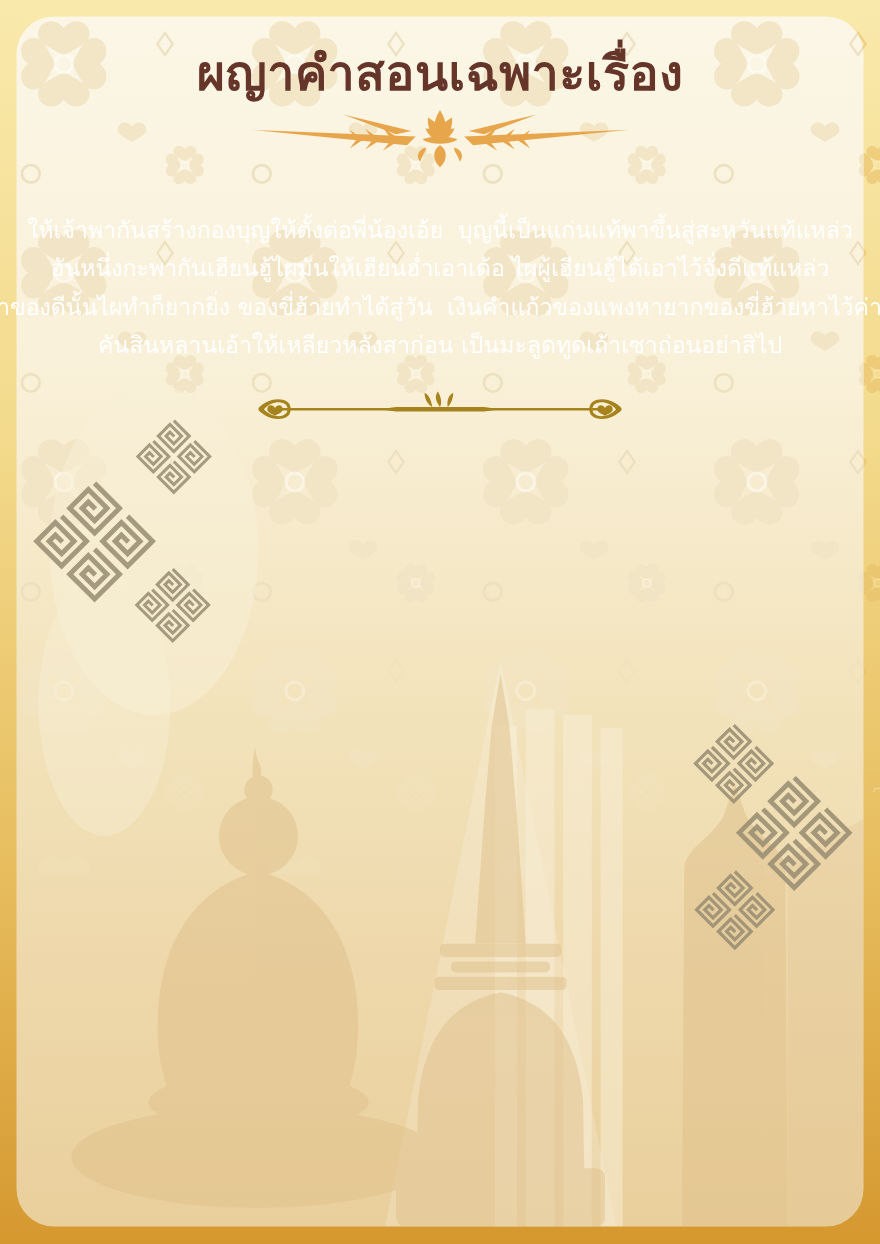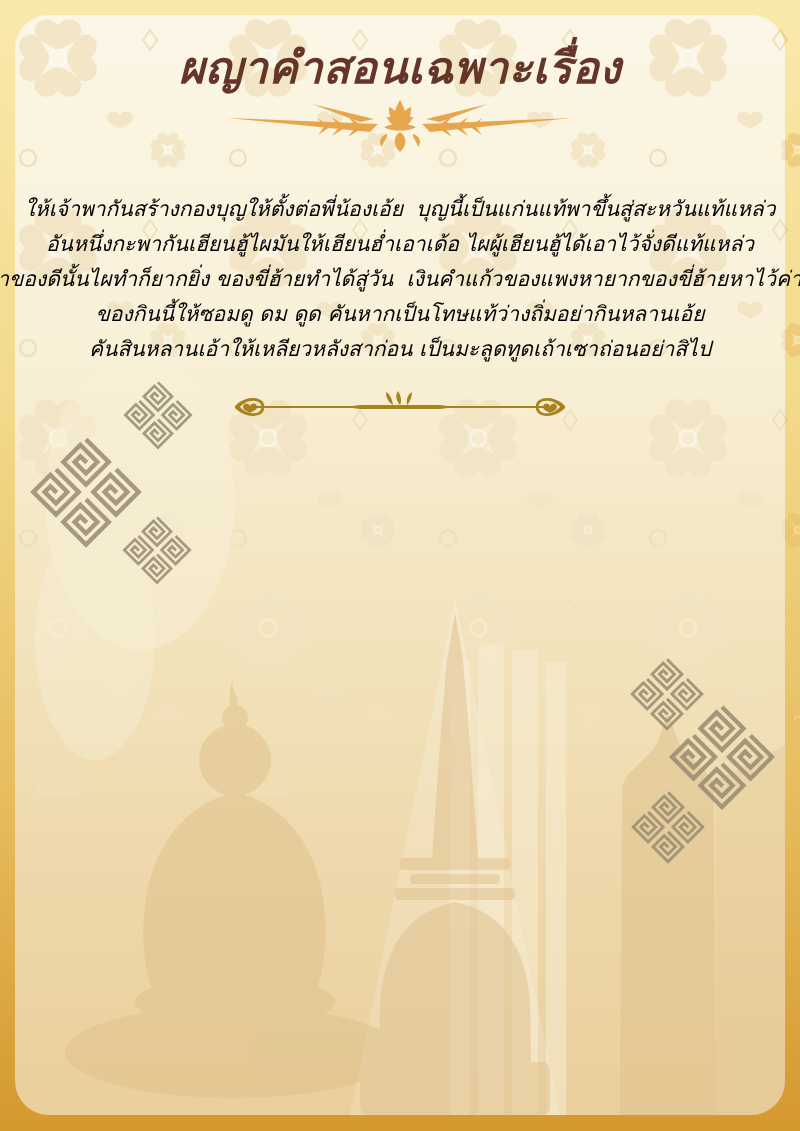--- a/index.html
+++ b/index.html
@@ -1,35 +1,34 @@
 <!DOCTYPE html>
 <html><head>
 <meta charset="utf-8">
 <style>
   html,body{margin:0;padding:0;background:#6e6e6e;}
   .page{
     position:relative;width:800px;height:1131px;overflow:hidden;
     font-family:"DejaVu Sans","Liberation Sans",sans-serif;
-    font-style:italic;
   }
   .bg-art{position:absolute;inset:0;display:block;}
   .content{
     position:absolute;left:15px;top:15px;width:770px;height:1100px;
     display:flex;flex-direction:column;align-items:center;
   }
   .title{
     margin:24px 0 0 0;
     font-size:44px;line-height:1.3;font-weight:800;
     color:#66352a;letter-spacing:.5px;text-align:center;
     font-family:"DejaVu Serif","Liberation Serif",serif;
   }
   .ornament{margin-top:0;flex:0 0 auto;}
   .poem{margin-top:38px;display:flex;flex-direction:column;align-items:center;}
   .poem-line{
-    font-size:21px;line-height:35px;color:#000000;font-weight:500;
+    font-size:21px;line-height:35px;color:#ffffff;font-weight:500;
     white-space:pre;text-align:center;
   }
   .divider{margin-top:20px;flex:0 0 auto;}
 </style>
 </head>
 <body>
 
 <div class="page">
 
   <svg class="bg-art" width="800" height="1131" viewBox="0 0 800 1131" aria-hidden="true">
@@ -177,21 +176,20 @@
         <path d="M0,6 C7,10 7,20 0,26 C-7,20 -7,10 0,6 Z"></path>
         <path d="M-13,8 C-20,10 -22,16 -18,21 C-16,14 -12,11 -13,8 Z"></path>
         <path d="M13,8 C20,10 22,16 18,21 C16,14 12,11 13,8 Z"></path>
       </g>
     </svg>
 
     <div class="poem">
       <div class="poem-line">ให้เจ้าพากันสร้างกองบุญให้ตั้งต่อพี่น้องเอ้ย  บุญนี้เป็นแก่นแท้พาขึ้นสู่สะหวันแท้แหล่ว</div>
       <div class="poem-line">อันหนึ่งกะพากันเฮียนฮู้ไผมันให้เฮียนฮ่ำเอาเด้อ ไผผู้เฮียนฮู้ได้เอาไว้จั่งดีแท้แหล่ว</div>
       <div class="poem-line">อันว่าของดีนั้นไผทำก็ยากยิ่ง ของขี่ฮ้ายทำได้สู่วัน  เงินคำแก้วของแพงหายากของขี่ฮ้ายหาไว้ค่าบ่อมี</div>
-      <div class="poem-line">ของกินนี้ให้ซอมดู ดม ดูด คันหากเป็นโทษแท้ว่างถิ่มอย่ากินหลานเอ้ย</div>
       <div class="poem-line">คันสินหลานเอ้าให้เหลียวหลังสาก่อน เป็นมะลูดทูดเถ้าเซาถ่อนอย่าสิไป</div>
     </div>
 
     <svg class="divider" width="330" height="40" viewBox="-165 -20 330 40" aria-hidden="true">
       <defs>
         <g id="endleaf">
           <path fill-rule="evenodd" d="M-14,0 C-5,-10 8,-11 14,-6 C17,-3 17,3 14,6 C8,11 -5,10 -14,0 Z M-8,0 C-2,-7 8,-8 12,-4 C14,-1 14,1 12,4 C8,8 -2,7 -8,0 Z"></path>
           <path d="M2,-1 C4,-5 9,-4 9,0 C9,3 5,4 2,6 C-1,4 -5,3 -5,0 C-5,-4 0,-5 2,-1 Z"></path>
         </g>
       </defs>

